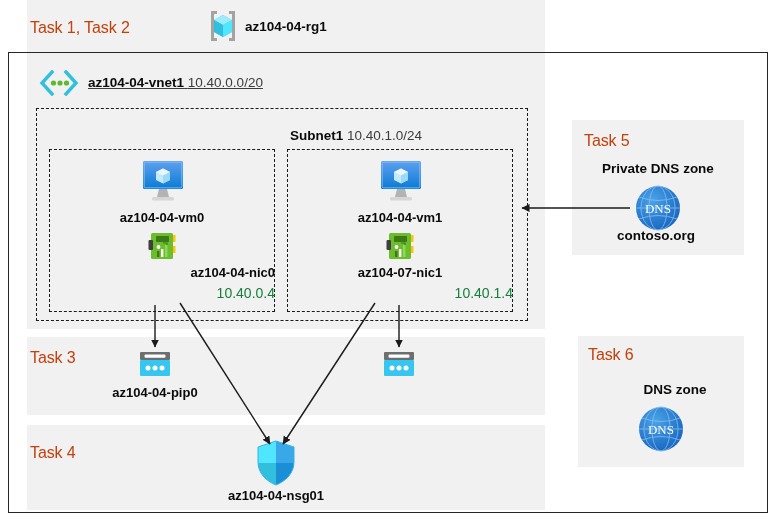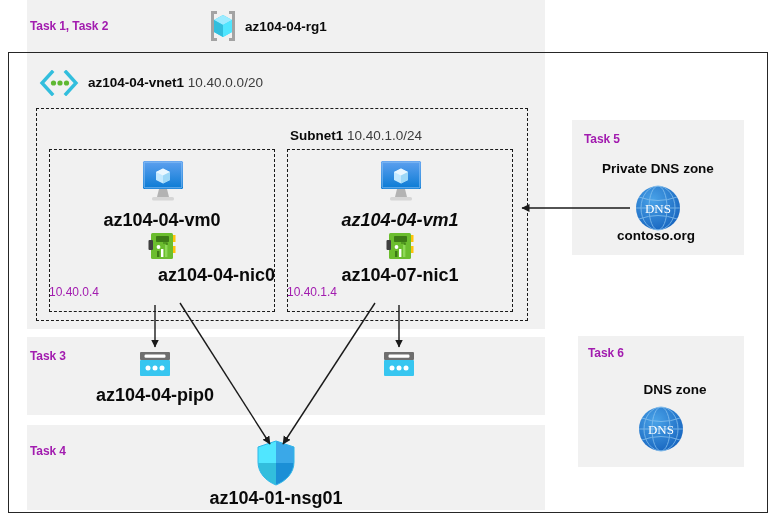--- a/index.html
+++ b/index.html
@@ -19,23 +19,23 @@
   }
 
   
   .panel {
     position: absolute;
     background: #f1f1f1;
     box-sizing: border-box;
   }
   .task-label {
     position: absolute;
-    font-size: 12px;
-    font-weight: bold;
-    color: #a21caf;
+    font-size: 16px;
+    font-weight: normal;
+    color: #c2410c;
     letter-spacing: -0.1px;
     white-space: nowrap;
   }
 
   
   .rg-border {
     position: absolute;
     border: 1.5px solid #262626;
     box-sizing: border-box;
     background: transparent;
@@ -46,30 +46,30 @@
     position: absolute;
     border: 1.6px dashed #1a1a1a;
     box-sizing: border-box;
     background: transparent;
   }
 
   
   .node-label {
     position: absolute;
     text-align: center;
-    font-size: 18px;
+    font-size: 13px;
     font-weight: bold;
     color: #0a0a0a;
     white-space: nowrap;
   }
   .node-sub {
     position: absolute;
-    text-align: left;
-    font-size: 12px;
-    color: #a21caf;
+    text-align: right;
+    font-size: 14px;
+    color: #15803d;
     white-space: nowrap;
   }
   .hdr {
     position: absolute;
     white-space: nowrap;
     font-size: 13.5px;
     color: #3c3c3c;
   }
   .hdr b {
     color: #0a0a0a;
@@ -138,21 +138,21 @@
   <div class="icon" style="left:38px; top:70px;">
     <svg width="42" height="26" viewBox="0 0 42 26">
       <path d="M14 2 L4 13 L14 24" stroke="#32bedd" stroke-width="3.4" fill="none" stroke-linecap="square"></path>
       <path d="M28 2 L38 13 L28 24" stroke="#32bedd" stroke-width="3.4" fill="none" stroke-linecap="square"></path>
       <circle cx="15.5" cy="13" r="2.6" fill="#5fb832"></circle>
       <circle cx="22" cy="13" r="2.6" fill="#5fb832"></circle>
       <circle cx="28.5" cy="13" r="2.6" fill="#5fb832"></circle>
     </svg>
   </div>
 
-  <div class="hdr" style="left:88px; top:75px;">
+  <div class="hdr" style="left:88px; top:75px;text-decoration:underline;">
     <b>az104-04-vnet1</b>
     <span>10.40.0.0/20</span>
   </div>
 
   <div class="dashed" style="left:36px; top:108px; width:492px; height:213px;"></div>
 
 
   <div class="dashed" style="left:49px; top:149px; width:226px; height:163px;"></div>
 
   <div class="icon" style="left:139px; top:159px;">
@@ -208,21 +208,21 @@
       </defs>
       <rect x="4" y="2" width="40" height="28" rx="1.5" fill="url(#vmg1)"></rect>
       <rect x="5.2" y="3.2" width="37.6" height="25.6" rx="1" fill="none" stroke="#8fc4f5" stroke-width="0.8"></rect>
       <path d="M24 9.5 L31 13 L31 21 L24 24.5 L17 21 L17 13 Z" fill="#c3e9ff"></path>
       <path d="M24 9.5 L31 13 L24 16.5 L17 13 Z" fill="#eaf7ff"></path>
       <path d="M24 16.5 L31 13 L31 21 L24 24.5 Z" fill="#9ed8f7"></path>
       <path d="M20 30 L28 30 L30 38 L18 38 Z" fill="#b3b3b3"></path>
       <rect x="13" y="38" width="22" height="3.4" rx="1.5" fill="#d6d6d6"></rect>
     </svg>
   </div>
-  <div class="node-label" style="left:287px; top:210px; width:226px;font-style:italic;">az104-04-vm1</div>
+  <div class="node-label" style="left:287px; top:210px; width:226px;">az104-04-vm1</div>
 
   <div class="icon" style="left:385px; top:232px;">
     <svg width="32" height="30" viewBox="0 0 32 30">
       <rect x="22.5" y="3" width="6" height="7" fill="#ffc40a"></rect>
       <rect x="22.5" y="14" width="6" height="7" fill="#ffc40a"></rect>
       <rect x="4" y="1" width="22" height="26" rx="1.5" fill="#6bbd2e"></rect>
       <rect x="1.5" y="8" width="4.5" height="10" rx="1" fill="#3f3f3f"></rect>
       <rect x="9" y="4" width="13" height="6" rx="0.8" fill="#3d7a16"></rect>
       <circle cx="11.5" cy="15" r="1.9" fill="#ffffff"></circle>
       <rect x="10" y="19" width="2.4" height="6" fill="#3d7a16"></rect>
@@ -270,21 +270,21 @@
       </defs>
       <g clip-path="url(#shieldclip)">
         <rect x="0" y="0" width="20" height="23" fill="#50e6ff"></rect>
         <rect x="20" y="0" width="20" height="23" fill="#3aa8e8"></rect>
         <rect x="0" y="23" width="20" height="23" fill="#32bedd"></rect>
         <rect x="20" y="23" width="20" height="23" fill="#1b8fd6"></rect>
       </g>
       <path d="M20 1 L38 7 L38 22 C38 33 30 41 20 45 C10 41 2 33 2 22 L2 7 Z" fill="none" stroke="#2fb6e8" stroke-width="1"></path>
     </svg>
   </div>
-  <div class="node-label" style="left:186px; top:488px; width:180px;">az104-01-nsg01</div>
+  <div class="node-label" style="left:186px; top:488px; width:180px;">az104-04-nsg01</div>
 
   <div class="task-label" style="left:584px; top:132px;text-align:right;">Task 5</div>
   <div class="center-title" style="left:572px; top:161px; width:172px;">Private DNS zone</div>
 
   <div class="icon" style="left:633px; top:183px;">
     <svg width="50" height="50" viewBox="0 0 50 50">
       <defs>
         <radialGradient id="dnsg0" cx="38%" cy="32%" r="72%">
           <stop offset="0%" stop-color="#4aa3e8"></stop>
           <stop offset="100%" stop-color="#1866c0"></stop>

